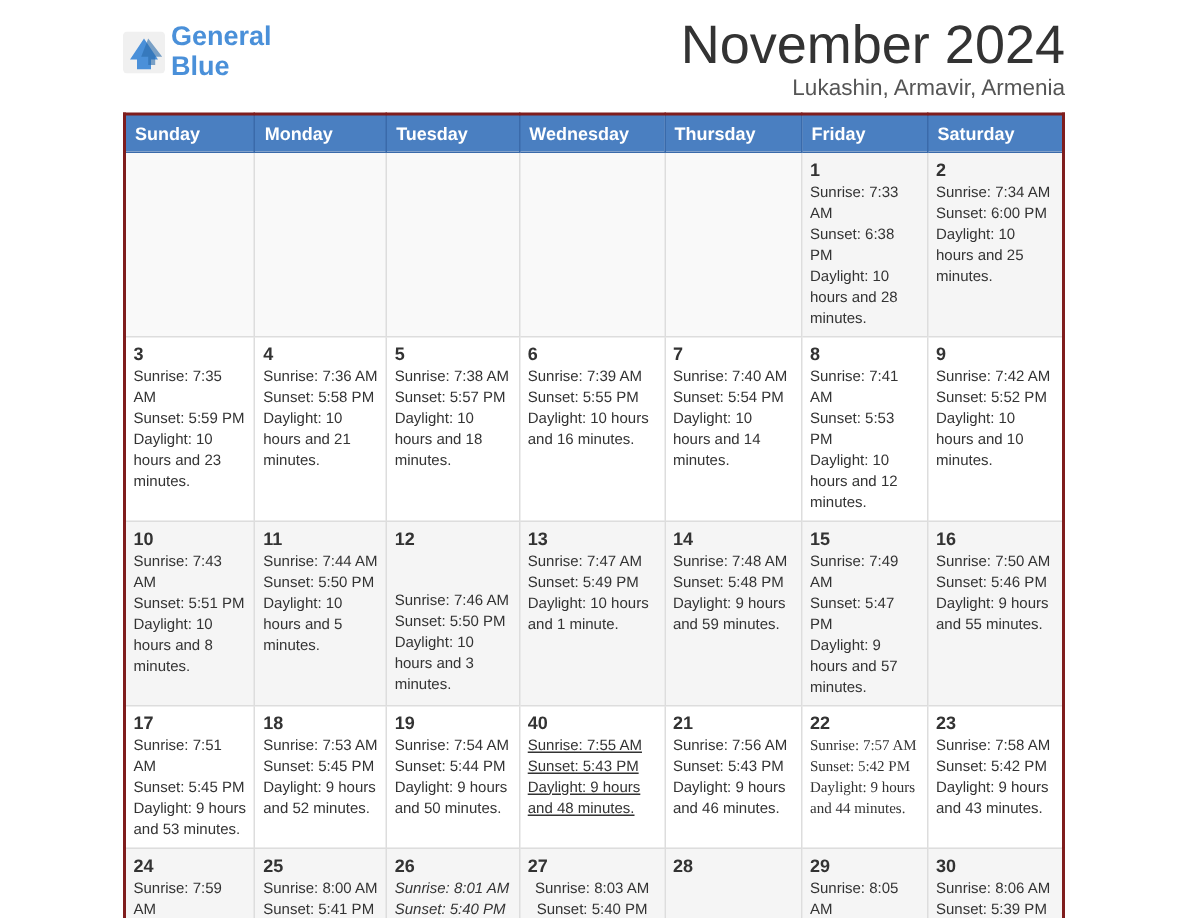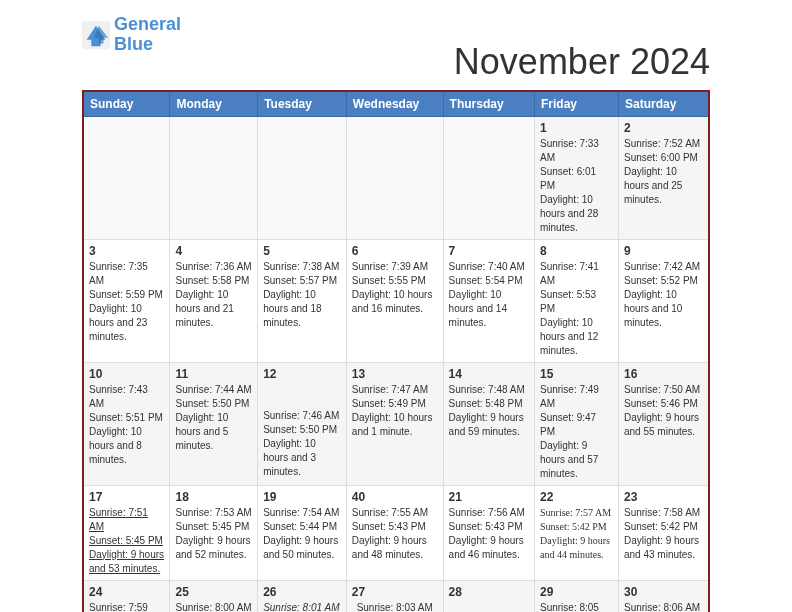--- a/index.html
+++ b/index.html
@@ -40,21 +40,20 @@
       margin-right: 4px;
     }
     .title-block {
       text-align: right;
     }
     .month-title {
       font-size: 36px;
       font-weight: 300;
       color: #333;
       line-height: 1.1;
-      margin-top: 32px;
     }
     .location {
       font-size: 15px;
       color: #555;
     }
     .calendar {
       width: 100%;
       border-collapse: collapse;
       border: 2px solid #7f1d1d;
     }
@@ -109,20 +108,21 @@
         <polygon points="15,5 25,20 20,20 20,27 10,27 10,20 5,20" fill="#4a90d9"></polygon>
         <polygon points="18,5 28,18 23,18 23,24 18,24 18,18 13,18" fill="#2a6aaa" opacity="0.6"></polygon>
       </svg>
       <div class="logo-text">
         <span>General</span><br>
         <span style="color:#4a90d9;">Blue</span>
       </div>
     </div>
     <div class="title-block">
       <div class="month-title">November 2024</div>
+      <div class="location">Lukashin, Armavir, Armenia</div>
     </div>
   </div>
 
   <table class="calendar">
     <thead>
       <tr>
       <th>Sunday</th>
           <th>Monday</th>
           <th>Tuesday</th>
           <th>Wednesday</th>
@@ -134,26 +134,26 @@
     <tbody id="calendar-body">
     <tr>
           <td class="empty-cell"></td>
           <td class="empty-cell"></td>
           <td class="empty-cell"></td>
           <td class="empty-cell"></td>
           <td class="empty-cell"></td>
           <td>
             <span class="day-num">1</span>
             <div class="day-info" style="white-space: pre-line;">Sunrise: 7:33 AM
-Sunset: 6:01 PM
+Sunset: 6:38 PM
 Daylight: 10 hours and 28 minutes.</div>
           </td>
           <td>
             <span class="day-num">2</span>
-            <div class="day-info" style="white-space: pre-line;">Sunrise: 7:52 AM
+            <div class="day-info" style="white-space: pre-line;">Sunrise: 7:34 AM
 Sunset: 6:00 PM
 Daylight: 10 hours and 25 minutes.</div>
           </td>
         </tr>
         <tr>
           <td>
             <span class="day-num">3</span>
             <div class="day-info" style="white-space: pre-line;">Sunrise: 7:35 AM
 Sunset: 5:59 PM
 Daylight: 10 hours and 23 minutes.</div>
@@ -222,52 +222,52 @@
           </td>
           <td>
             <span class="day-num">14</span>
             <div class="day-info" style="white-space: pre-line;">Sunrise: 7:48 AM
 Sunset: 5:48 PM
 Daylight: 9 hours and 59 minutes.</div>
           </td>
           <td>
             <span class="day-num">15</span>
             <div class="day-info" style="white-space: pre-line;">Sunrise: 7:49 AM
-Sunset: 9:47 PM
+Sunset: 5:47 PM
 Daylight: 9 hours and 57 minutes.</div>
           </td>
           <td>
             <span class="day-num">16</span>
             <div class="day-info" style="white-space: pre-line;">Sunrise: 7:50 AM
 Sunset: 5:46 PM
 Daylight: 9 hours and 55 minutes.</div>
           </td>
         </tr>
         <tr>
           <td>
             <span class="day-num">17</span>
-            <div class="day-info" style="white-space: pre-line; text-decoration: underline;">Sunrise: 7:51 AM
+            <div class="day-info" style="white-space: pre-line;">Sunrise: 7:51 AM
 Sunset: 5:45 PM
 Daylight: 9 hours and 53 minutes.</div>
           </td>
           <td>
             <span class="day-num">18</span>
             <div class="day-info" style="white-space: pre-line;">Sunrise: 7:53 AM
 Sunset: 5:45 PM
 Daylight: 9 hours and 52 minutes.</div>
           </td>
           <td>
             <span class="day-num">19</span>
             <div class="day-info" style="white-space: pre-line;">Sunrise: 7:54 AM
 Sunset: 5:44 PM
 Daylight: 9 hours and 50 minutes.</div>
           </td>
           <td>
             <span class="day-num">40</span>
-            <div class="day-info" style="white-space: pre-line;">Sunrise: 7:55 AM
+            <div class="day-info" style="white-space: pre-line; text-decoration: underline;">Sunrise: 7:55 AM
 Sunset: 5:43 PM
 Daylight: 9 hours and 48 minutes.</div>
           </td>
           <td>
             <span class="day-num">21</span>
             <div class="day-info" style="white-space: pre-line;">Sunrise: 7:56 AM
 Sunset: 5:43 PM
 Daylight: 9 hours and 46 minutes.</div>
           </td>
           <td>

